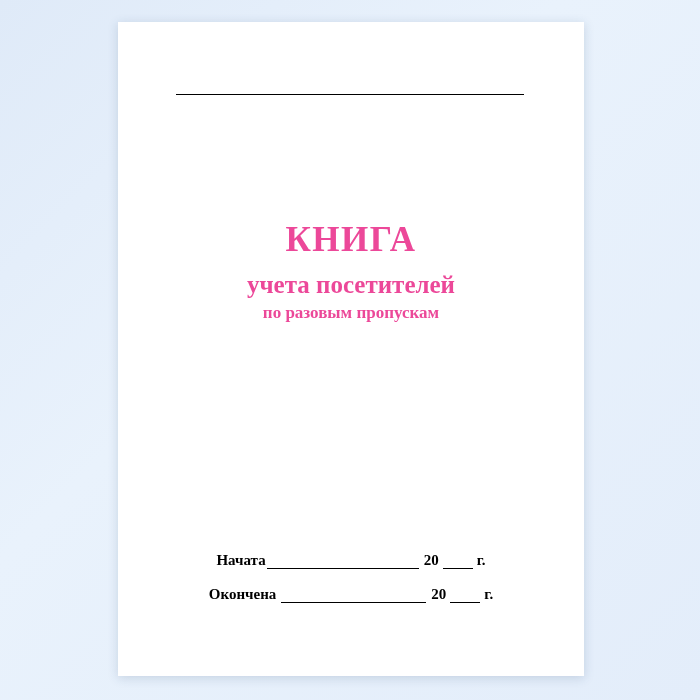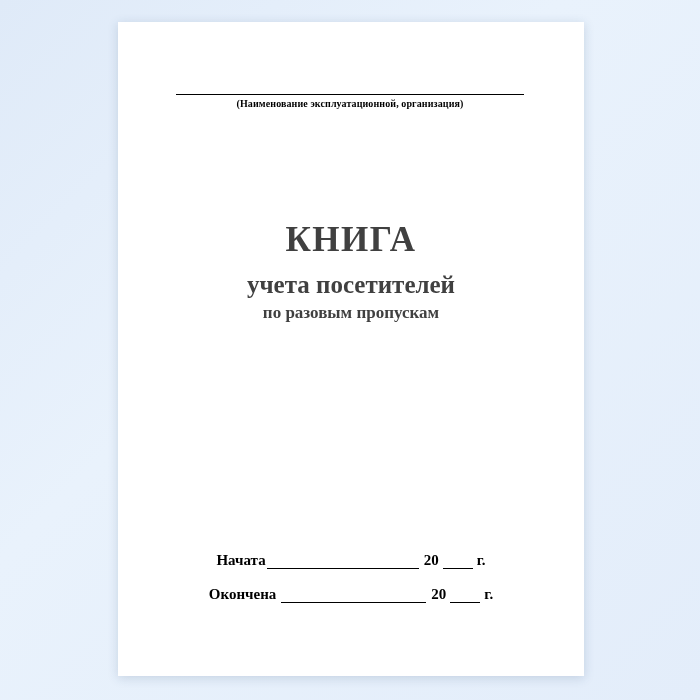--- a/index.html
+++ b/index.html
@@ -48,21 +48,21 @@
     margin-top: 3px;
     color: #000;
     font-family: "Liberation Serif", serif;
   }
   .title-block {
     position: absolute;
     left: 0;
     top: 200px;
     width: 466px;
     text-align: center;
-    color: #404040;
+    color: #ec4899;
   }
   .title-main {
     font-size: 35px;
     font-weight: bold;
     letter-spacing: 1.5px;
     line-height: 1.05;
     font-family: "Liberation Serif", serif;
   }
   .title-sub1 {
     font-size: 25px;
@@ -128,21 +128,20 @@
 </style>
 </head>
 <body>
 
 <div id="stage">
 
   <div id="page">
 
     <div class="org-block">
       <div class="org-rule"></div>
-      <div class="org-caption">(Наименование эксплуатационной, организация)</div>
     </div>
 
     <div class="title-block">
       <div class="title-main">КНИГА</div>
       <div class="title-sub1">учета посетителей</div>
       <div class="title-sub2">по разовым пропускам</div>
     </div>
 
     <div class="footer-block">
 

